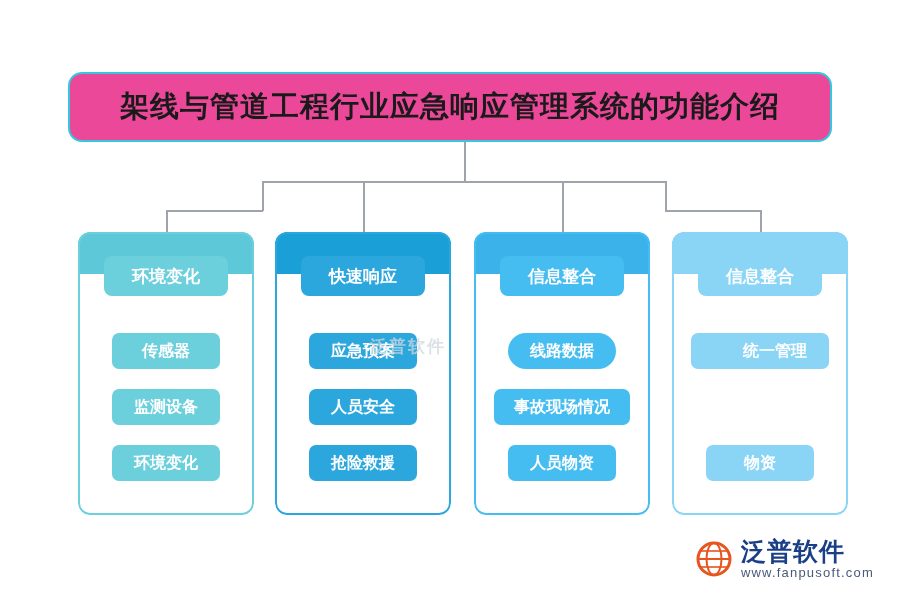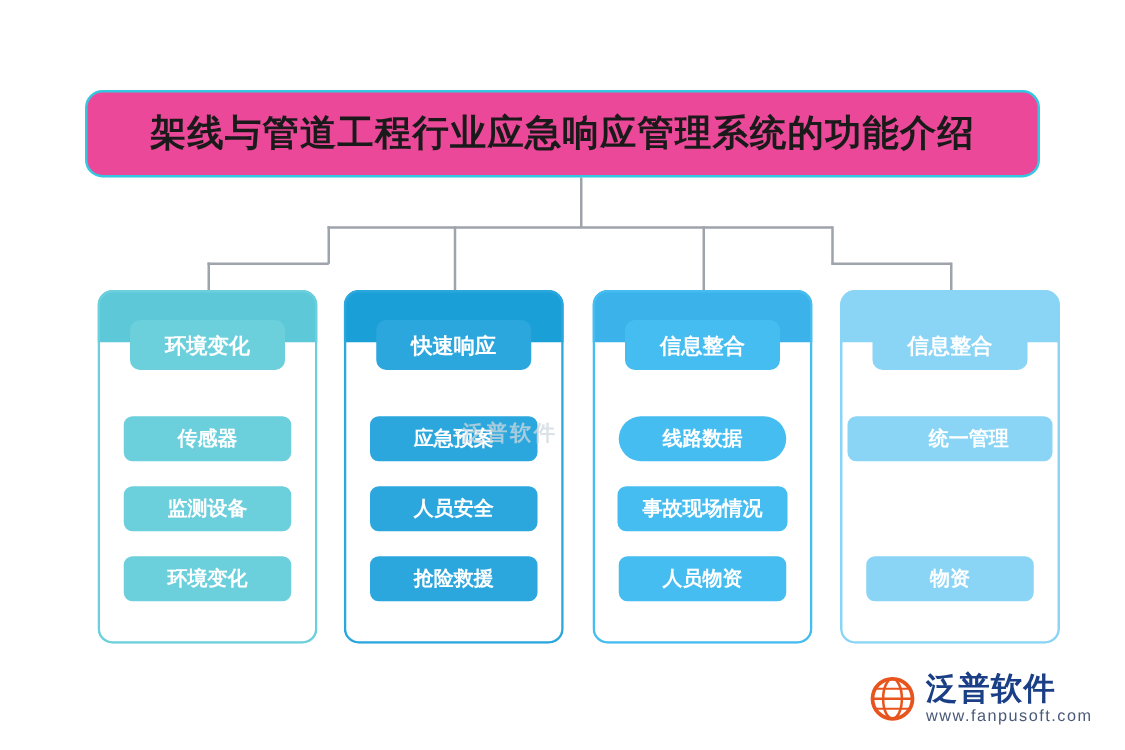--- a/index.html
+++ b/index.html
@@ -89,21 +89,21 @@
     box-sizing: border-box;
     border-radius: 12px;
     border: 2px solid transparent;
     pointer-events: none;
   }
 
   .chip {
     position: absolute;
     left: 50%;
     transform: translateX(-50%);
-    width: 134px;
+    width: 108px;
     height: 36px;
     border-radius: 7px;
     display: flex;
     align-items: center;
     justify-content: center;
     color: #ffffff;
     font-size: 16px;
     font-weight: bold;
     white-space: nowrap;
   }

